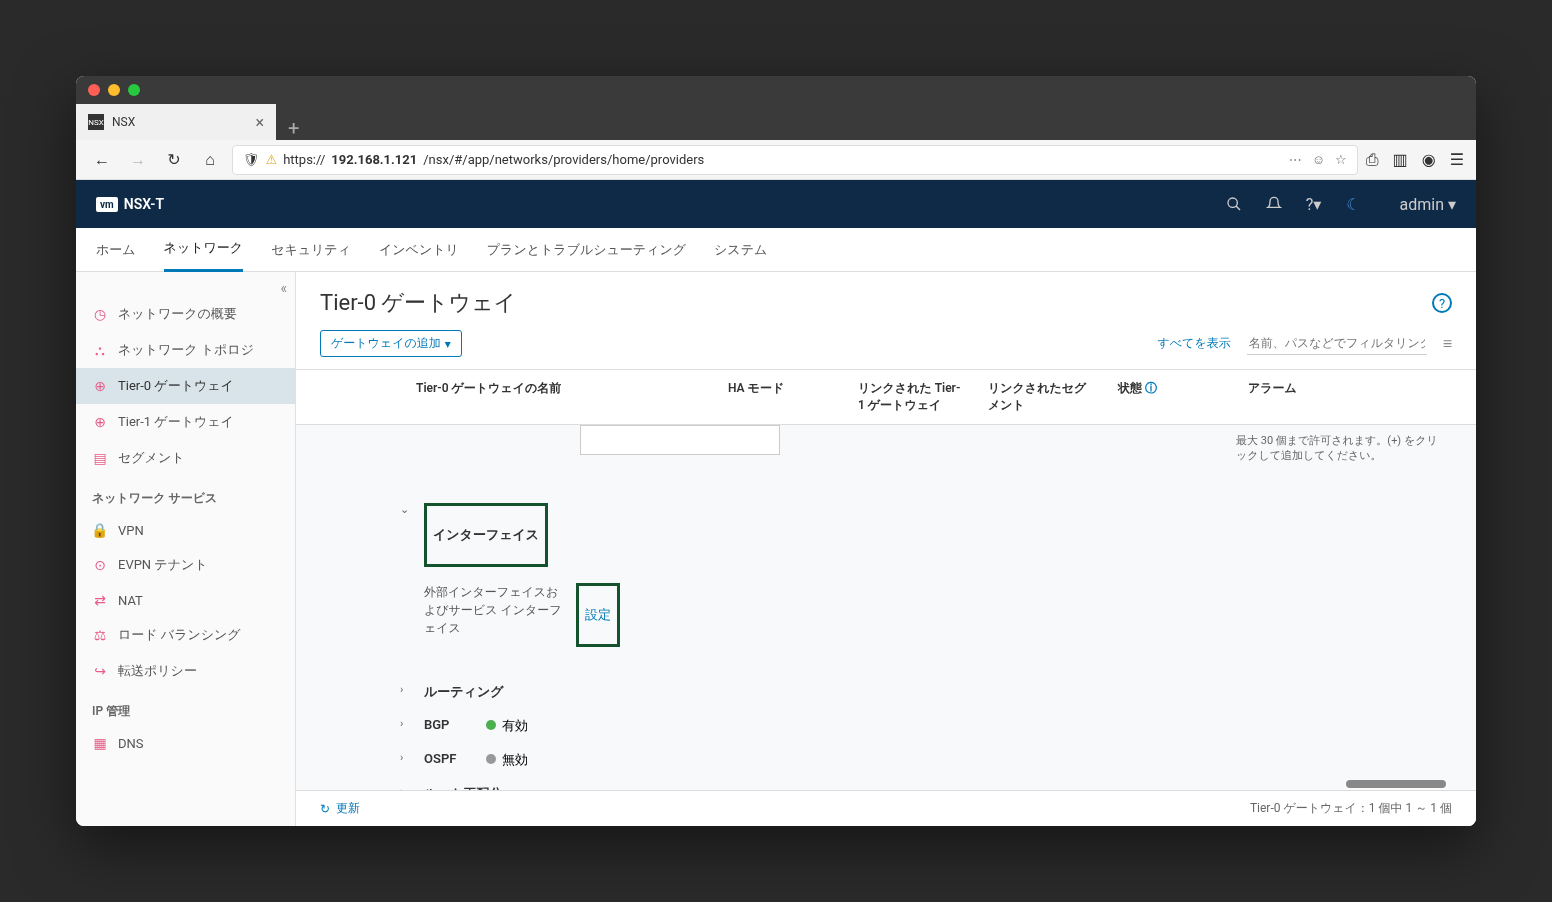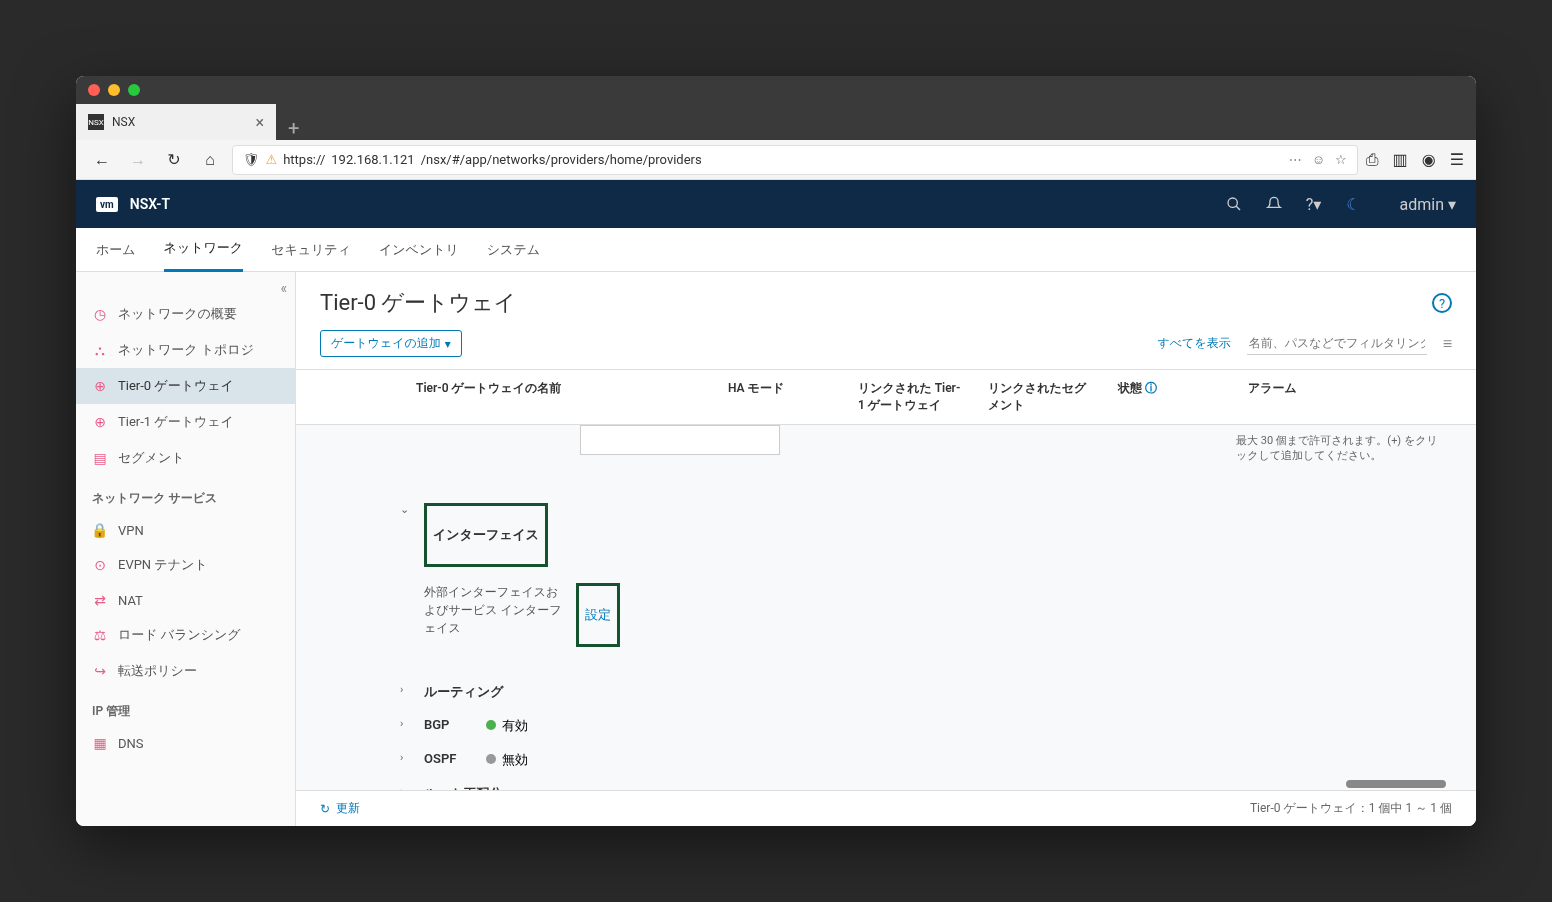--- a/index.html
+++ b/index.html
@@ -10,26 +10,26 @@
 .dot.r{background:#ff5f56}.dot.y{background:#ffbd2e}.dot.g{background:#27c93f}
 .tabs-bar{height:36px;background:#3a3a3a;display:flex;align-items:flex-end}
 .tab{height:36px;background:#f0f0f0;display:flex;align-items:center;padding:0 12px;gap:8px;font-size:12px;color:#333;min-width:200px}
 .tab-icon{width:16px;height:16px;background:#333;color:#fff;font-size:8px;display:flex;align-items:center;justify-content:center}
 .tab-close{margin-left:auto;color:#666;font-size:16px}
 .newtab{color:#aaa;padding:0 12px;font-size:20px}
 .urlbar{height:40px;background:#f5f5f5;border-bottom:1px solid #ddd;display:flex;align-items:center;padding:0 12px;gap:8px}
 .nav-btn{width:28px;height:28px;display:flex;align-items:center;justify-content:center;color:#333;border-radius:4px}
 .nav-btn.disabled{color:#bbb}
 .url-field{flex:1;height:30px;background:#fff;border:1px solid #ddd;border-radius:4px;display:flex;align-items:center;padding:0 10px;gap:6px;font-size:13px;color:#333}
-.url-field .bold{font-weight:400}
+.url-field .bold{font-weight:700}
 .url-icons{margin-left:auto;display:flex;gap:10px;color:#666}
 .toolbar-right{display:flex;gap:14px;color:#333;align-items:center}
 .app{flex:1;display:flex;flex-direction:column;overflow:hidden}
 .app-header{height:48px;background:#0e2a47;display:flex;align-items:center;padding:0 20px;color:#fff}
-.logo{font-size:14px;font-weight:600;display:flex;align-items:center;gap:12px}
+.logo{font-size:14px;font-weight:600;display:flex;align-items:center;gap:6px}
 .logo-icon{background:#fff;color:#0e2a47;padding:2px 4px;font-size:10px;font-weight:bold;border-radius:2px}
 .header-right{margin-left:auto;display:flex;align-items:center;gap:20px;color:#ccc}
 .header-icon{width:20px;height:20px;display:flex;align-items:center;justify-content:center}
 .nav-tabs{height:44px;background:#fff;border-bottom:1px solid #ddd;display:flex;align-items:center;padding:0 20px;gap:28px;font-size:13px;color:#555}
 .nav-tab{height:44px;display:flex;align-items:center;cursor:pointer}
 .nav-tab.active{color:#1a1a1a;border-bottom:3px solid #0079b8;font-weight:500}
 .body{flex:1;display:flex;overflow:hidden}
 .sidebar{width:220px;background:#fafafa;border-right:1px solid #e0e0e0;overflow-y:auto;font-size:13px;position:relative}
 .sidebar-collapse{position:absolute;top:8px;right:8px;color:#888;font-size:14px}
 .sb-item{display:flex;align-items:center;gap:10px;padding:9px 16px;color:#555;cursor:pointer}
@@ -132,20 +132,21 @@
         <span class="header-icon" style="color:#4a90d9">☾</span>
         <span style="margin-left:16px"><span>admin</span> ▾</span>
       </div>
     </div>
 
     <div class="nav-tabs">
       <div class="nav-tab">ホーム</div>
       <div class="nav-tab active">ネットワーク</div>
       <div class="nav-tab">セキュリティ</div>
       <div class="nav-tab">インベントリ</div>
+      <div class="nav-tab">プランとトラブルシューティング</div>
       <div class="nav-tab">システム</div>
     </div>
 
     <div class="body">
       <div class="sidebar">
         <div class="sidebar-collapse">«</div>
         <div style="height:24px"></div>
         <div class="sb-item">
             <span class="sb-icon">◷</span>
             <span>ネットワークの概要</span>

